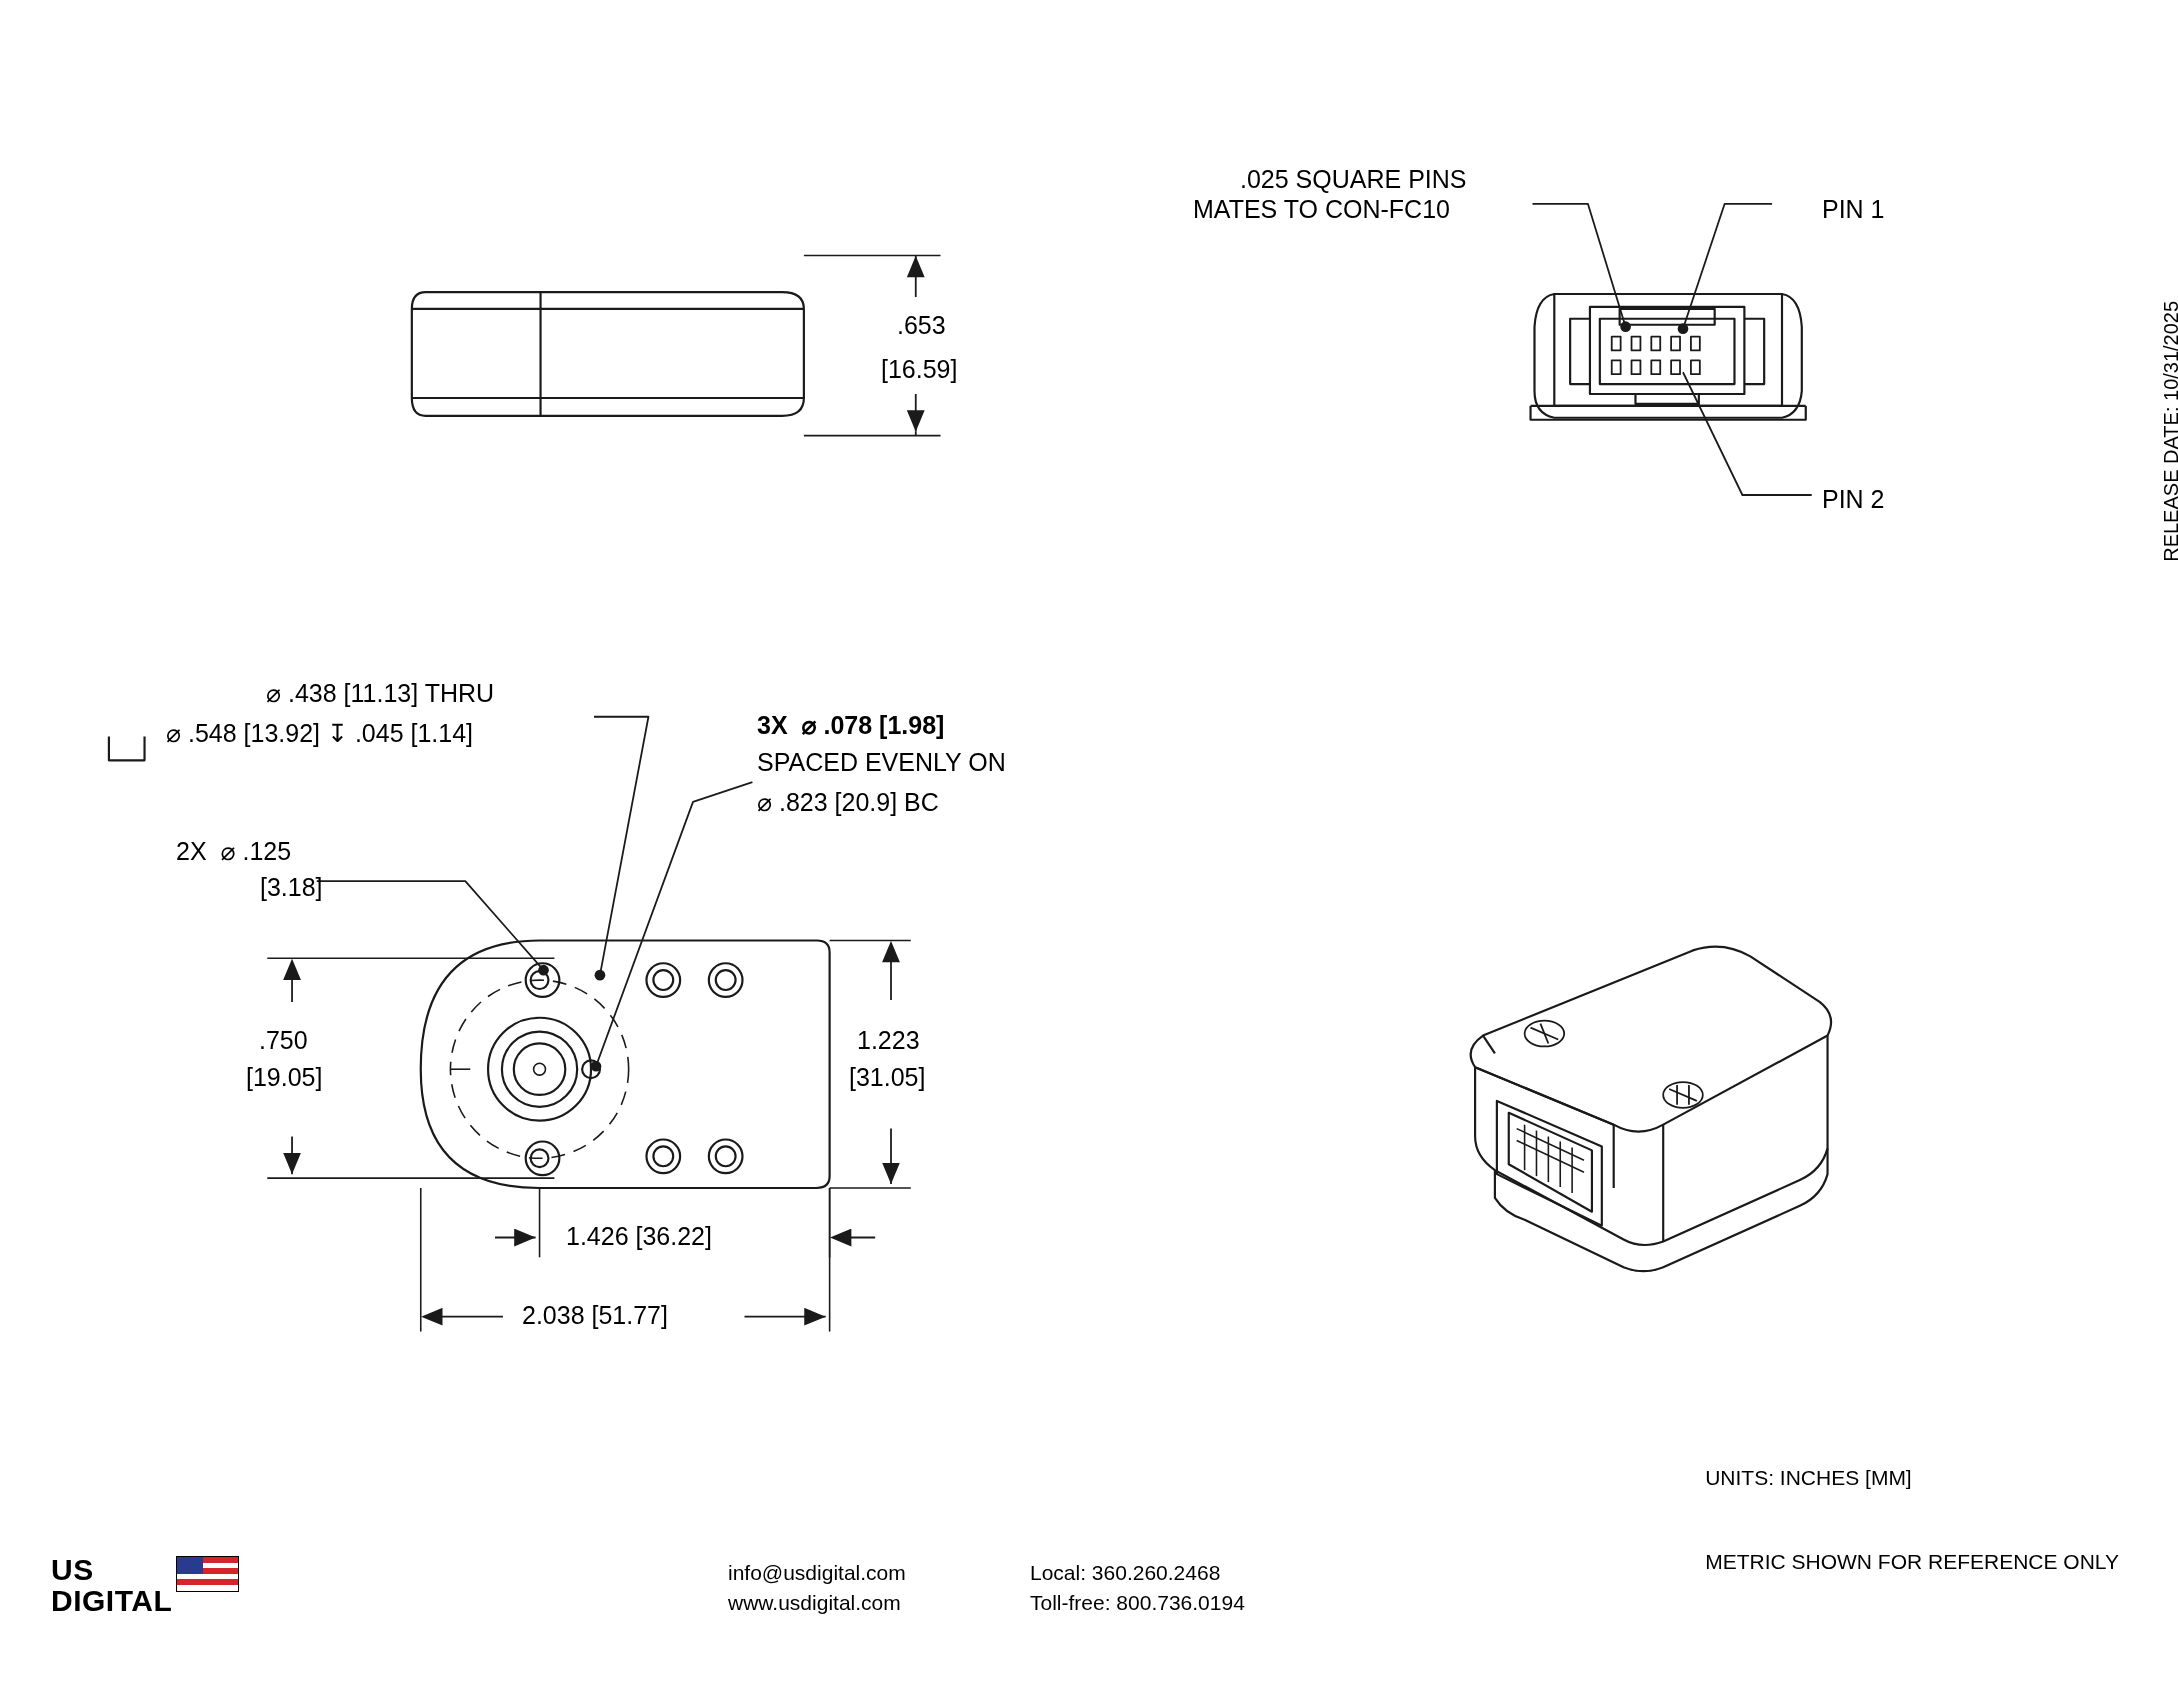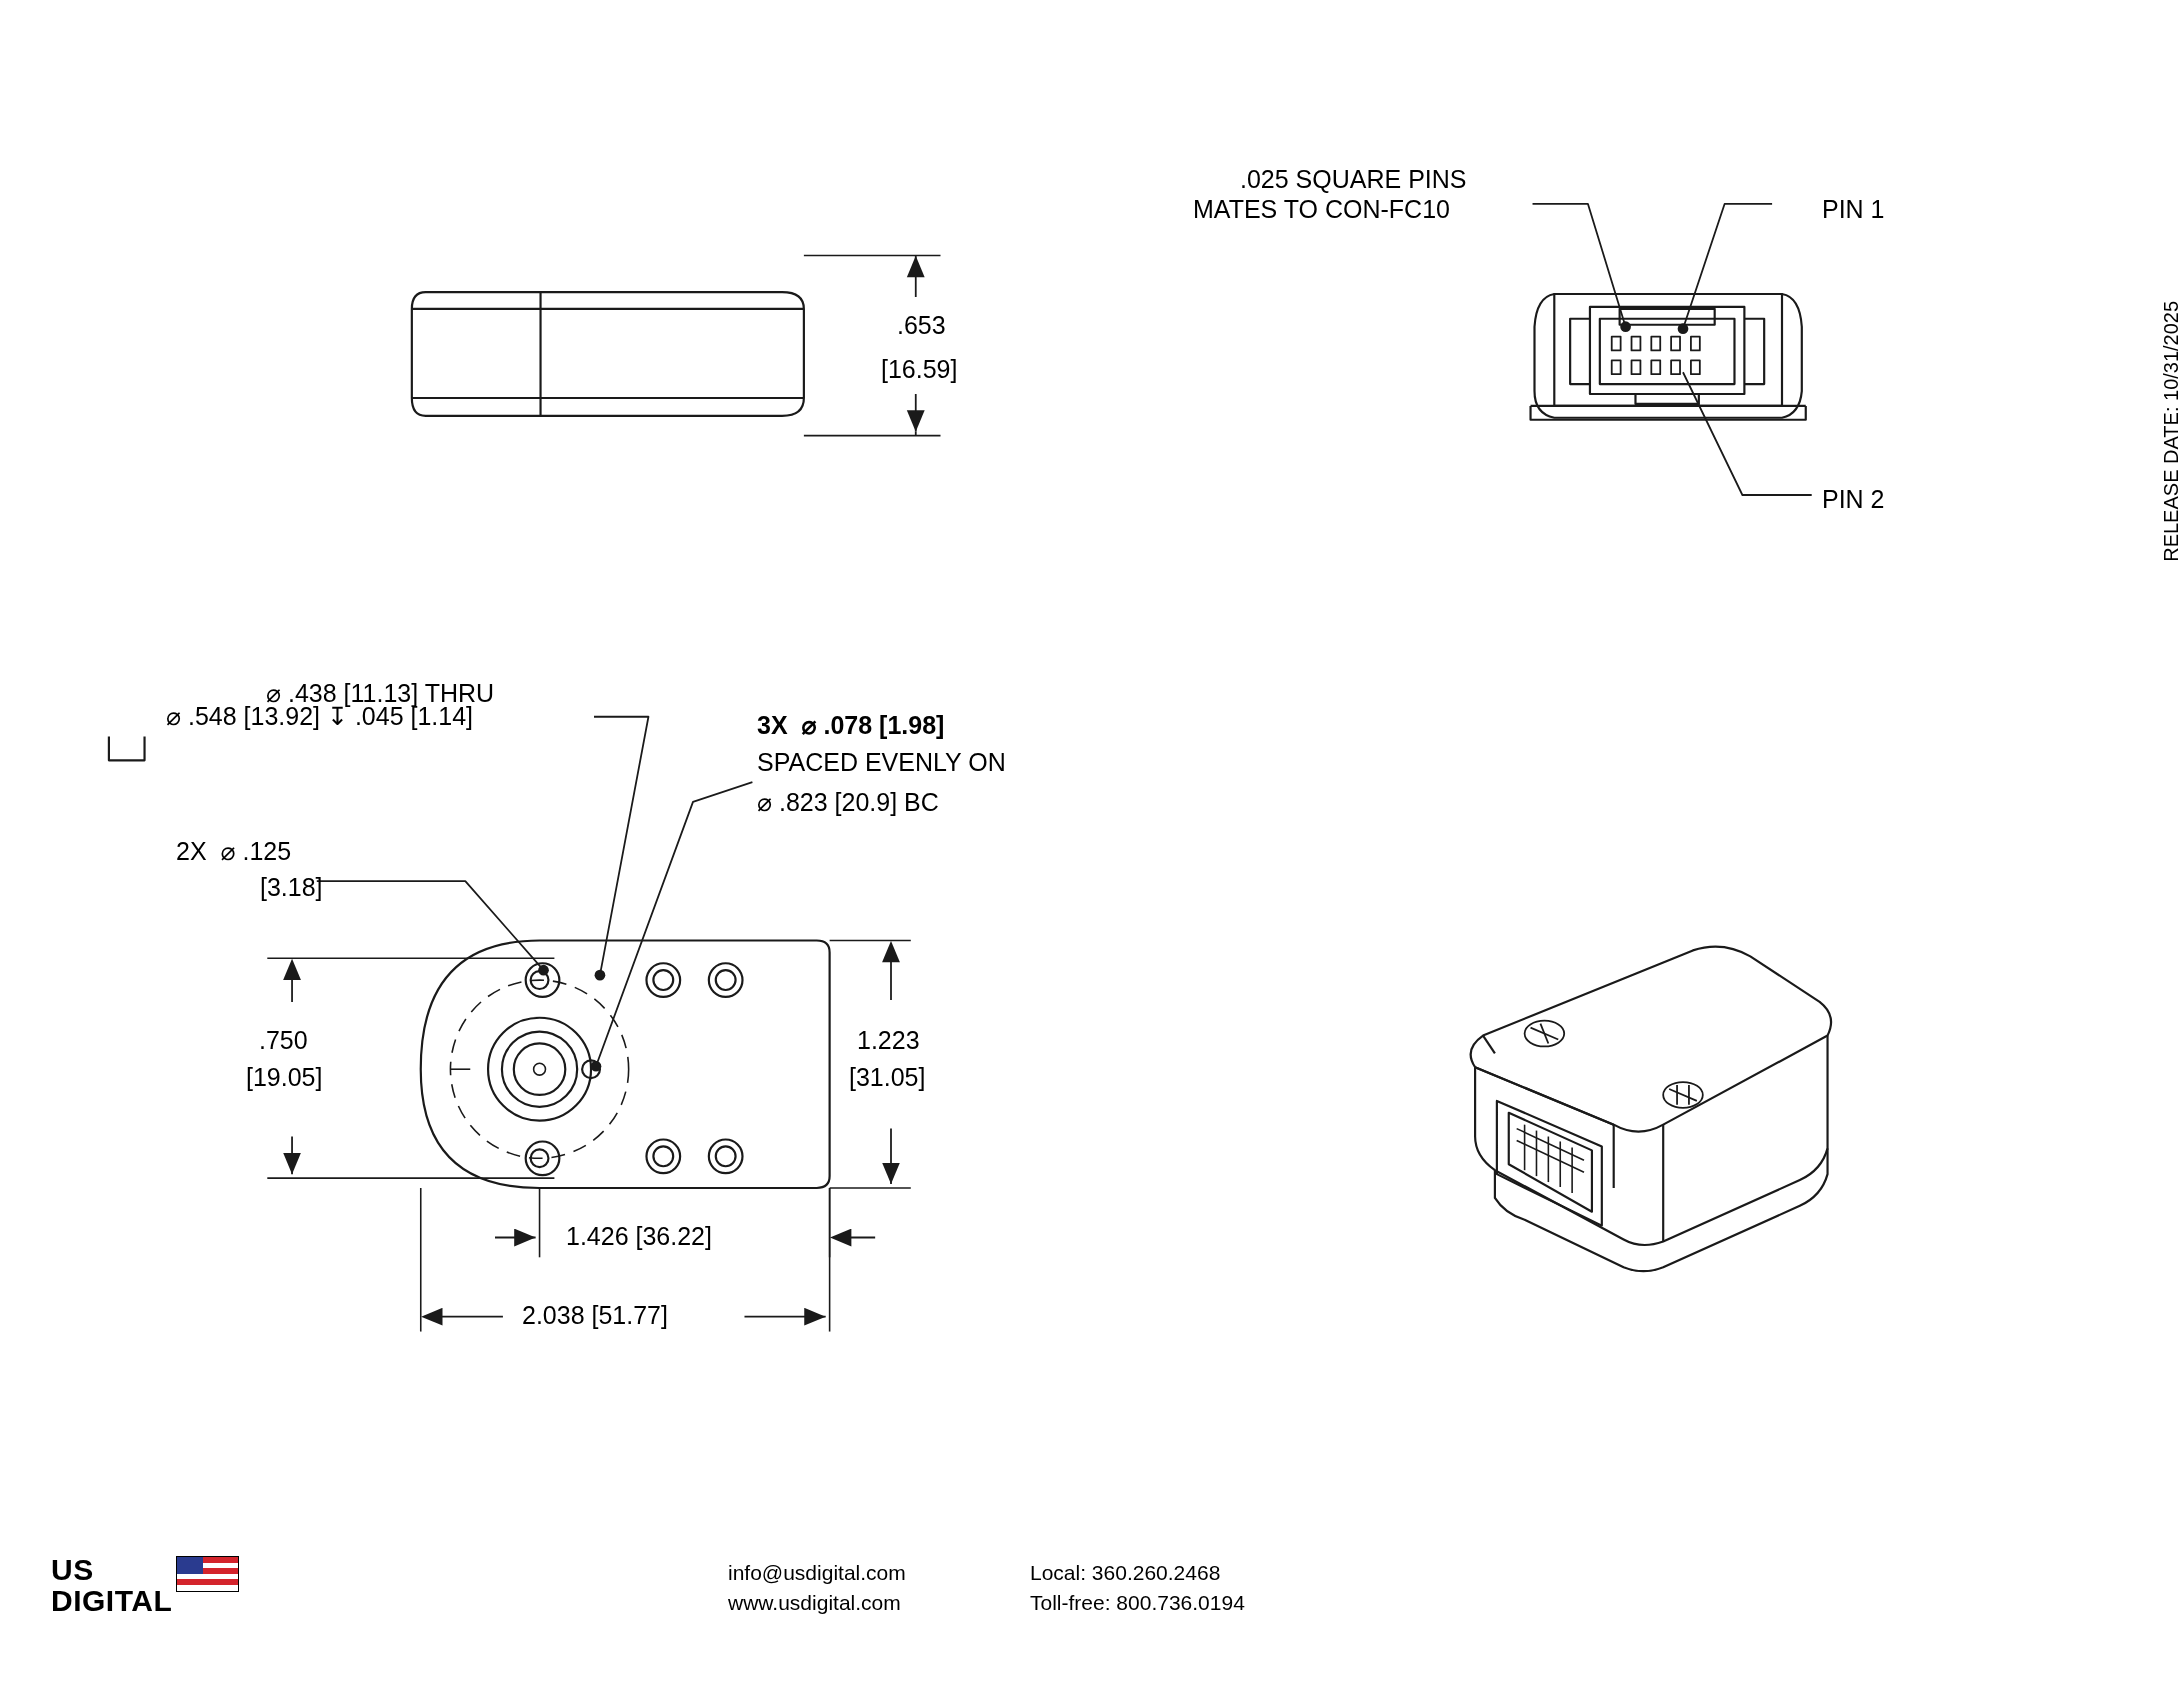--- a/index.html
+++ b/index.html
@@ -301,21 +301,21 @@
 
   <div class="lbl" style="left:897px; top:309px;">.653</div>
   <div class="lbl" style="left:881px; top:345px;margin-top:8px;">[16.59]</div>
 
   <div class="lbl" style="left:1240px; top:163px;">.025 SQUARE PINS</div>
   <div class="lbl" style="left:1193px; top:193px;">MATES TO CON-FC10</div>
   <div class="lbl" style="left:1822px; top:193px;">PIN 1</div>
   <div class="lbl" style="left:1822px; top:483px;">PIN 2</div>
 
   <div class="lbl" style="left:266px; top:677px;">⌀ .438 [11.13] THRU</div>
-  <div class="lbl" style="left:166px; top:700px;">⌀ .548 [13.92] ↧ .045 [1.14]</div>
+  <div class="lbl" style="left:166px; top:717px;">⌀ .548 [13.92] ↧ .045 [1.14]</div>
 
   <div class="lbl" style="left:176px; top:835px;">2X  ⌀ .125</div>
   <div class="lbl" style="left:260px; top:871px;">[3.18]</div>
 
   <div class="lbl" style="left:757px; top:709px;font-weight:bold;">3X  ⌀ .078 [1.98]</div>
   <div class="lbl" style="left:757px; top:746px;">SPACED EVENLY ON</div>
   <div class="lbl" style="left:757px; top:786px;">⌀ .823 [20.9] BC</div>
 
   <div class="lbl" style="left:259px; top:1024px;">.750</div>
   <div class="lbl" style="left:246px; top:1061px;">[19.05]</div>
@@ -343,15 +343,19 @@
   <div class="ftr-block" style="left:728px; top:1558px;">
     <div class="lbl ftr" style="position:relative; left:0; top:0;">info@usdigital.com</div>
     <div class="lbl ftr" style="position:relative; left:0; top:0;">www.usdigital.com</div>
   </div>
 
   <div class="ftr-block" style="left:1030px; top:1558px;">
     <div class="lbl ftr" style="position:relative; left:0; top:0;">Local: 360.260.2468</div>
     <div class="lbl ftr" style="position:relative; left:0; top:0;">Toll-free: 800.736.0194</div>
   </div>
 
+  <div class="units-note">
+    <div>UNITS: INCHES [MM]</div>
+    <div>METRIC SHOWN FOR REFERENCE ONLY</div>
+  </div>
 
 </div>
 
 
 </body></html>

